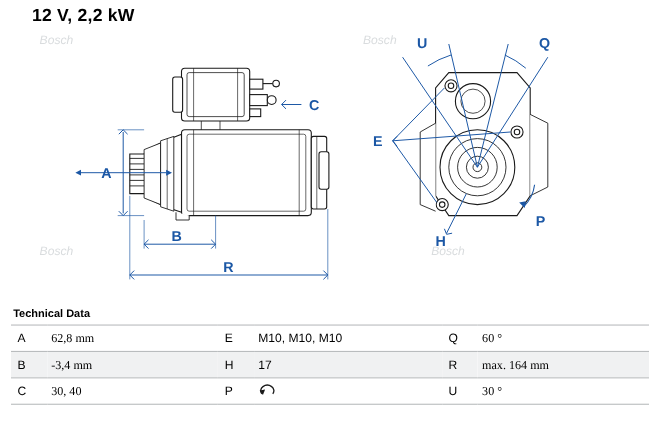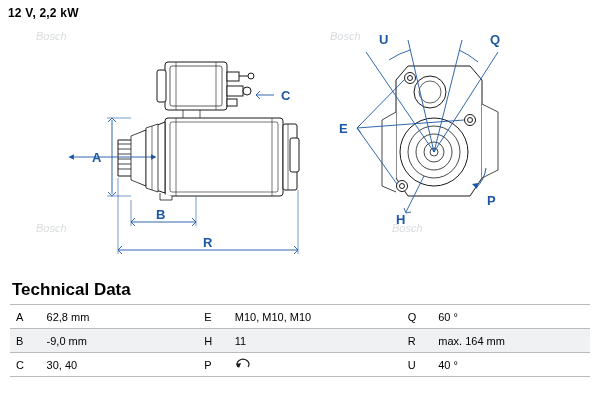--- a/index.html
+++ b/index.html
@@ -13,42 +13,42 @@
     font-family: "Liberation Sans", sans-serif;
     overflow: hidden;
   }
   .page {
     position: relative;
     width: 600px;
     height: 400px;
   }
   .title {
     position: absolute;
-    left: 8px;
+    left: 29px;
     top: 6px;
-    font-size: 12px;
+    font-size: 16px;
     font-weight: bold;
     color: #000;
     letter-spacing: 0.2px;
   }
   .drawing {
     position: absolute;
     left: 0;
     top: 0;
     width: 600px;
     height: 285px;
   }
   .tech {
     position: absolute;
     left: 10px;
     top: 280px;
     width: 580px;
   }
   .tech-title {
-    font-size: 17px;
+    font-size: 10px;
     font-weight: bold;
     color: #000;
     padding: 0 0 4px 2px;
   }
   table.data {
     border-collapse: collapse;
     width: 580px;
     table-layout: fixed;
     font-size: 11px;
   }
@@ -61,20 +61,21 @@
     vertical-align: middle;
     white-space: nowrap;
     overflow: hidden;
   }
   .key {
     width: 22px;
     padding-left: 6px !important;
   }
   .val {
     width: 145px;
+    font-family: Liberation Serif, serif;
   }
   .val2 { width: 160px; margin-top: 20px; }
   tr.r1 td { background: #ffffff; }
   tr.r2 td { background: #f0f1f2; }
   tr.r3 td { background: #ffffff; }
   .rot-icon {
     display: inline-block;
     width: 18px;
     height: 14px;
     vertical-align: middle;
@@ -242,38 +243,38 @@
         <tr class="r1">
           <td class="key">A</td>
           <td class="val">62,8 mm</td>
           <td class="key">E</td>
           <td class="val2">M10, M10, M10</td>
           <td class="key">Q</td>
           <td class="val">60 °</td>
         </tr>
         <tr class="r2">
           <td class="key">B</td>
-          <td class="val">-9,0 mm</td>
+          <td class="val">-3,4 mm</td>
           <td class="key">H</td>
-          <td class="val2">11</td>
+          <td class="val2">17</td>
           <td class="key">R</td>
           <td class="val">max. 164 mm</td>
         </tr>
         <tr class="r3">
           <td class="key">C</td>
           <td class="val">30, 40</td>
           <td class="key">P</td>
           <td class="val2">
             <span class="rot-icon">
               <svg viewBox="0 0 18 14" width="18" height="14">
                 <path d="M3 9 A 6 5 0 1 1 13 9" fill="none" stroke="#1a1a1a" stroke-width="1.2"></path>
                 <path d="M1 6 L4 10 L6 5 Z" fill="#1a1a1a"></path>
               </svg>
             </span>
           </td>
           <td class="key">U</td>
-          <td class="val">40 °</td>
+          <td class="val">30 °</td>
         </tr>
       </tbody>
     </table>
   </div>
 
 </div>
 
 </body></html>

